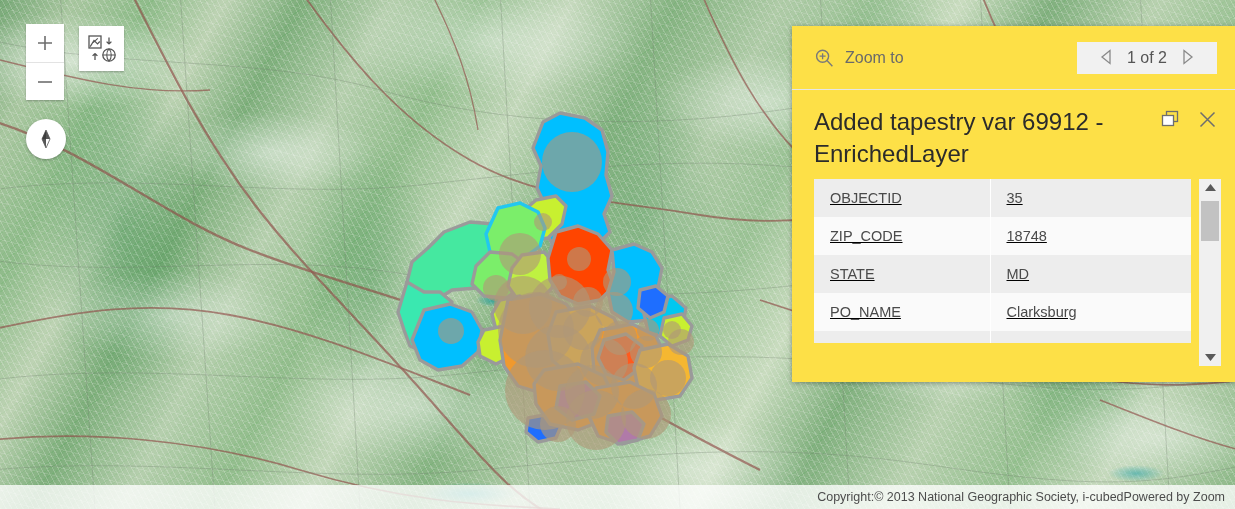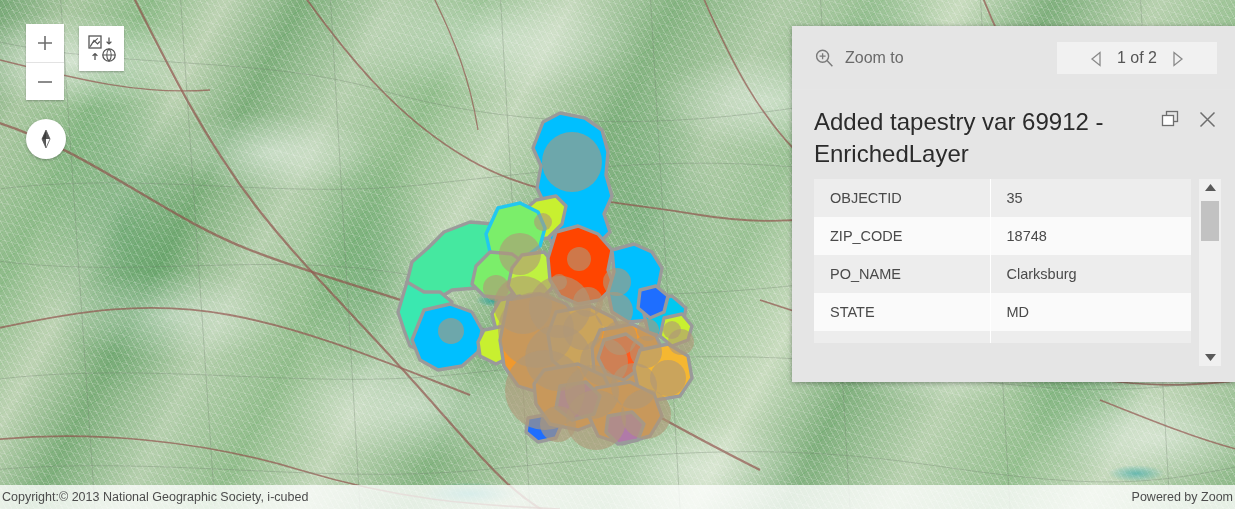--- a/index.html
+++ b/index.html
@@ -87,64 +87,65 @@
     width: 40px; height: 40px; border-radius: 50%;
     background: #fff; box-shadow: 0 1px 3px rgba(0,0,0,.3);
     display: flex; align-items: center; justify-content: center;
     cursor: pointer;
   }
 
   
   .attribution {
     position: absolute; left: 0; right: 0; bottom: 0; height: 24px;
     background: rgba(255,255,255,.78);
-    display: flex; align-items: center; justify-content: space-between;
-    padding: 0 2px; font-size: 12.5px; color: #4c4c4c; gap: 8px;
+    display: flex; align-items: center; justify-content: flex-end;
+    padding: 0 10px; font-size: 12.5px; color: #4c4c4c;
   }
 
   
   .popup {
     position: absolute; left: 792px; top: 26px;
     width: 443px; height: 356px;
-    background: #e5e5e5;
+    background: #fde047;
     box-shadow: 0 1px 5px rgba(0,0,0,.35);
     display: flex; flex-direction: column;
     overflow: hidden;
   }
   .popup-nav {
     height: 64px; flex: none;
     display: flex; align-items: center; justify-content: space-between;
     padding: 0 18px 0 22px;
     border-bottom: 1px solid #e6e6e6;
   }
   .zoom-to {
     display: flex; align-items: center; gap: 11px;
     font-size: 16px; color: #6a6a6a; cursor: pointer;
   }
   .pager {
-    display: flex; align-items: flex-end; gap: 13px;
-    background: #f1f1f1; padding: 7px 32px;
+    display: flex; align-items: flex-start; gap: 13px;
+    background: #f1f1f1; padding: 7px 22px;
     font-size: 16px; color: #555;
   }
   .pager-arrow { cursor: pointer; display: flex; align-items: center; }
 
   .popup-title-row {
     display: flex; align-items: flex-start; justify-content: space-between;
     padding: 16px 18px 10px 22px; flex: none;
   }
   .popup-title {
     font-size: 24px; color: #2b2b2b; line-height: 1.32;
     max-width: 300px; font-weight: 400;
   }
   .title-actions { display: flex; align-items: center; gap: 18px; padding-top: 4px; }
   .title-btn { cursor: pointer; color: #6e6e6e; display: flex; }
 
   .table-area {
     flex: 1 1 auto; display: flex; min-height: 0;
     padding: 0 14px 16px 22px;
+    text-decoration: underline;
   }
   .attr-table {
     flex: 1 1 auto; border-collapse: collapse;
     table-layout: fixed; align-self: flex-start;
   }
   .attr-table tr { height: 38px; }
   .attr-table tr:nth-child(odd) { background: #ededed; }
   .attr-table tr:nth-child(even) { background: #fafafa; }
   .attr-table td {
     font-size: 14.5px; color: #4a4a4a;
@@ -384,26 +385,26 @@
         <tbody>
           <tr>
             <td class="k">OBJECTID</td>
             <td class="v">35</td>
           </tr>
           <tr>
             <td class="k">ZIP_CODE</td>
             <td class="v">18748</td>
           </tr>
           <tr>
+            <td class="k">STATE</td>
+            <td class="v">MD</td>
+          </tr>
+          <tr>
             <td class="k">PO_NAME</td>
             <td class="v">Clarksburg</td>
-          </tr>
-          <tr>
-            <td class="k">STATE</td>
-            <td class="v">MD</td>
           </tr>
           <tr class="row-partial">
             <td class="k"></td>
             <td class="v"></td>
           </tr>
         </tbody>
       </table>
 
       <div class="vscroll">
         <span class="vscroll-arrow">

